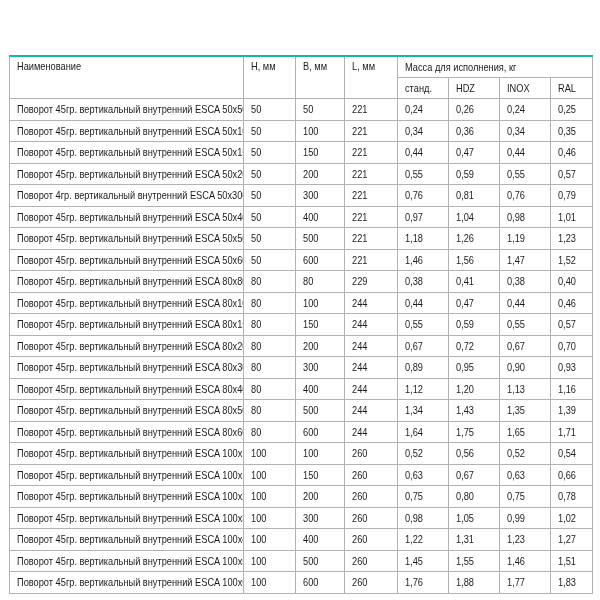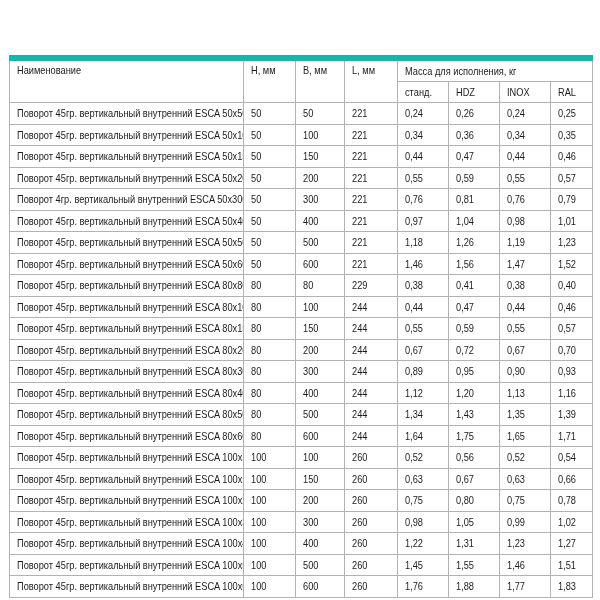--- a/index.html
+++ b/index.html
@@ -17,21 +17,21 @@
     background: #ffffff;
     overflow: hidden;
   }
   table.spec {
     position: absolute;
     left: 9px;
     top: 55px;
     width: 583px;
     border-collapse: collapse;
     table-layout: fixed;
-    border-top: 6px solid #14b8a6;
+    border-top: 2px solid #14b8a6;
   }
   table.spec th,
   table.spec td {
     border: 1px solid #b2b2b2;
     font-weight: normal;
     font-size: 11px;
     color: #1c1c1c;
     text-align: left;
     vertical-align: middle;
     padding: 0 2px 0 7px;

